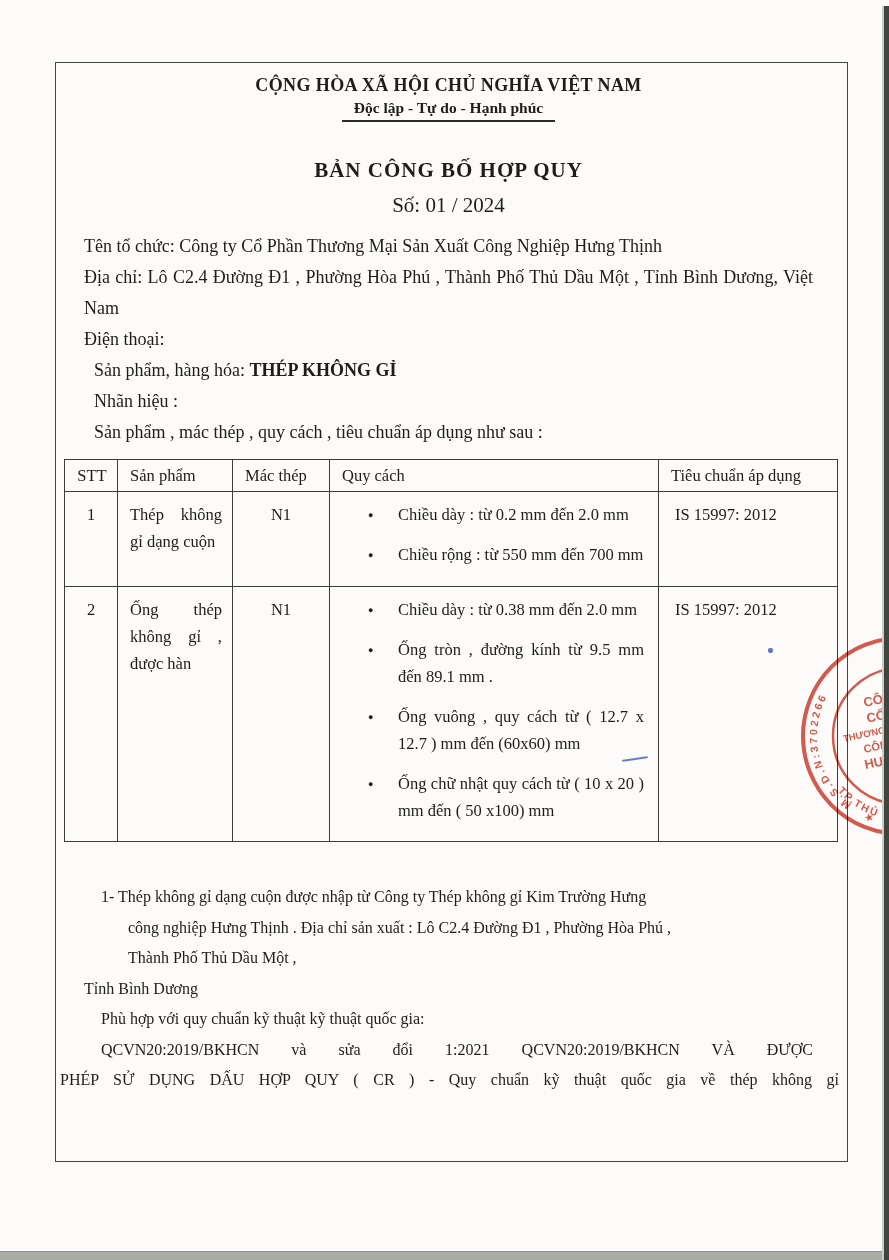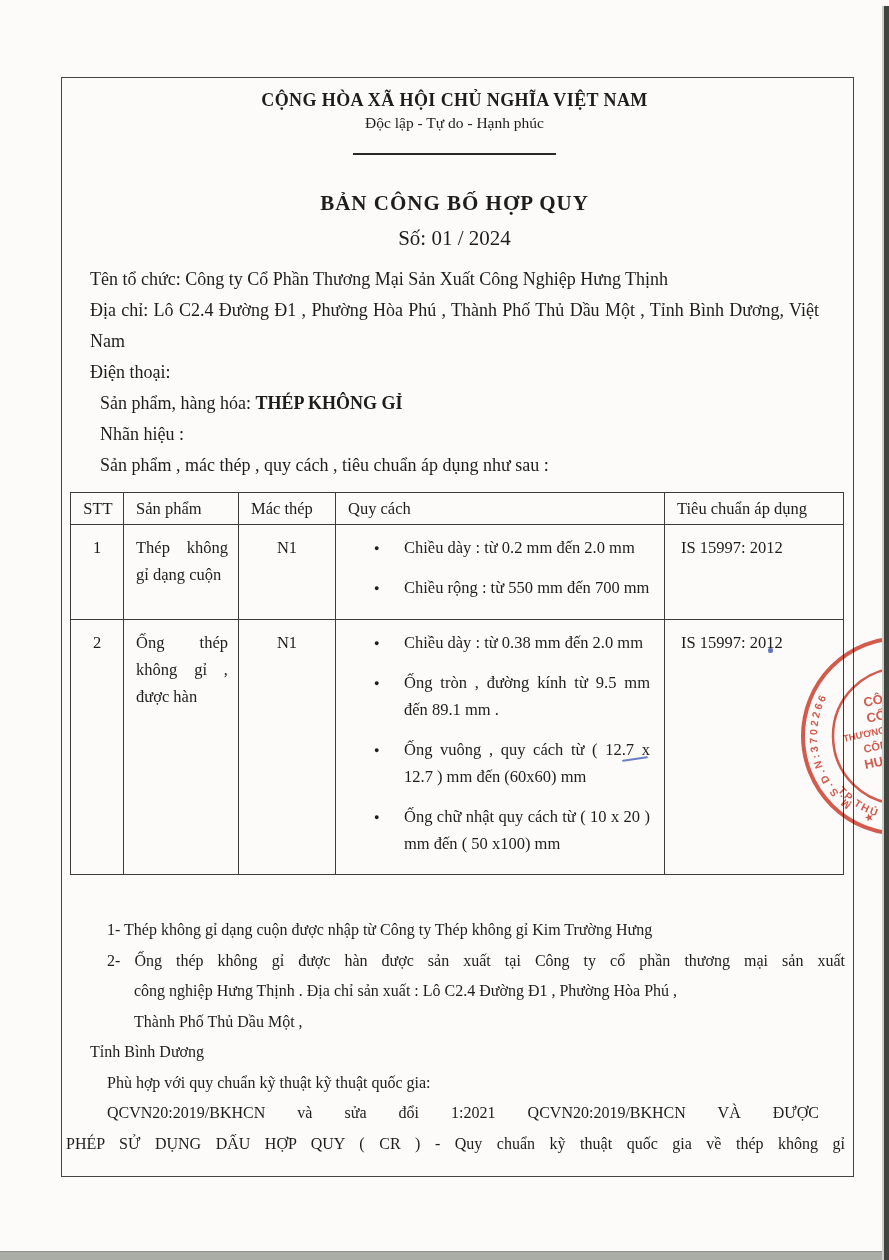--- a/index.html
+++ b/index.html
@@ -13,33 +13,32 @@
     font-family:"Liberation Serif","DejaVu Serif",serif;
     color:#1e1d1b;
     -webkit-font-smoothing:antialiased;
   }
   
   .edge-right{position:absolute;top:6px;right:0;width:5px;height:1254px;background:#41453f;z-index:30;}
   .edge-right-soft{position:absolute;top:6px;right:5px;width:2px;height:1254px;background:#c9cdc6;z-index:30;}
   .edge-bottom{position:absolute;left:0;bottom:0;width:100%;height:8px;background:#a9ada5;border-top:1px solid #90948c;z-index:29;}
 
   .frame{
-    position:absolute;left:61px;top:62px;width:793px;height:1100px;
+    position:absolute;left:55px;top:62px;width:793px;height:1100px;
     border:1.6px solid #45453f;
     box-sizing:border-box;
     padding:8px 34px 0 28px;
     background:transparent;
     z-index:2;
-    margin-top:15px;
   }
 
   .c{text-align:center;}
   .republic{font-weight:bold;font-size:18px;letter-spacing:.4px;margin-top:4px;}
   .motto-wrap{margin-top:3px;}
-  .motto{display:inline-block;font-weight:normal;font-size:15.5px;border-bottom:2px solid #2a2a26;padding:0 12px 21px 12px;}
+  .motto{display:inline-block;font-weight:bold;font-size:15.5px;border-bottom:2px solid #2a2a26;padding:0 12px 3px 12px;}
   .doc-title{font-weight:bold;font-size:21px;letter-spacing:1px;margin-top:36px;}
   .doc-number{font-size:21px;margin-top:10px;}
 
   .info{margin-top:13px;font-size:18px;line-height:31px;}
   .info .just{text-align:justify;text-justify:inter-word;}
   .indent8{padding-left:10px;}
   .bold{font-weight:bold;}
 
   table.spec{
     border-collapse:collapse;table-layout:fixed;
@@ -145,21 +144,20 @@
               <li>Ống chữ nhật quy cách từ ( 10 x 20 ) mm đến ( 50 x100) mm</li>
             </ul>
           </td>
           <td class="scell">IS 15997: 2012</td>
         </tr>
       </tbody>
     </table>
 
     <div class="notes">
       <div class="nl p17">1-  Thép không gỉ dạng cuộn được nhập từ Công ty Thép không gỉ Kim Trường Hưng</div>
-      <div class="nl p17 wide jl">2-  Ống thép không gỉ được hàn được sản xuất tại Công ty cổ phần thương mại sản xuất</div>
       <div class="nl p44 wide">công nghiệp Hưng Thịnh . Địa chỉ sản xuất : Lô C2.4 Đường Đ1 , Phường Hòa Phú ,</div>
       <div class="nl p44">Thành Phố Thủ Dầu Một ,</div>
       <div class="nl">Tỉnh Bình Dương</div>
       <div class="nl p17">Phù hợp với quy chuẩn kỹ thuật kỹ thuật quốc gia:</div>
       <div class="nl p17 jl">QCVN20:2019/BKHCN  và  sửa  đổi  1:2021  QCVN20:2019/BKHCN  VÀ  ĐƯỢC</div>
       <div class="nl note-last jl">PHÉP SỬ DỤNG DẤU HỢP QUY ( CR ) -  Quy chuẩn kỹ thuật quốc gia về thép không gỉ</div>
     </div>
 
   </div>
 

